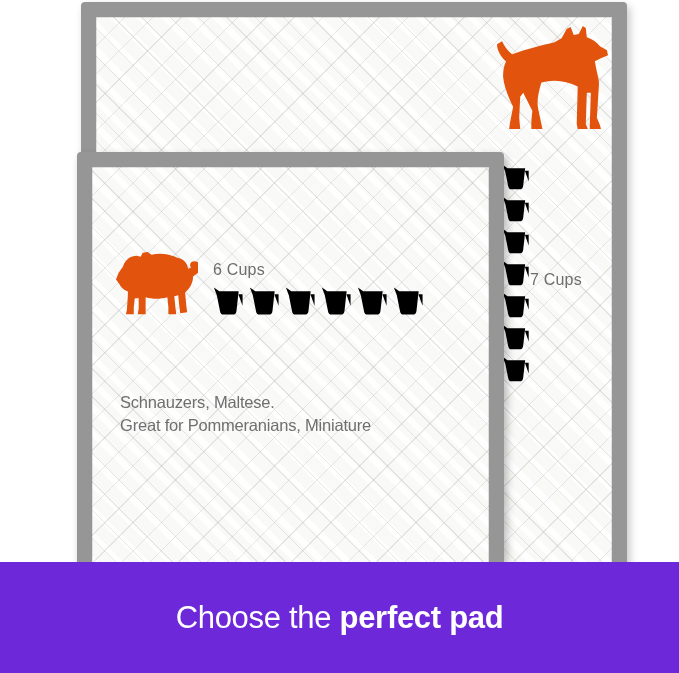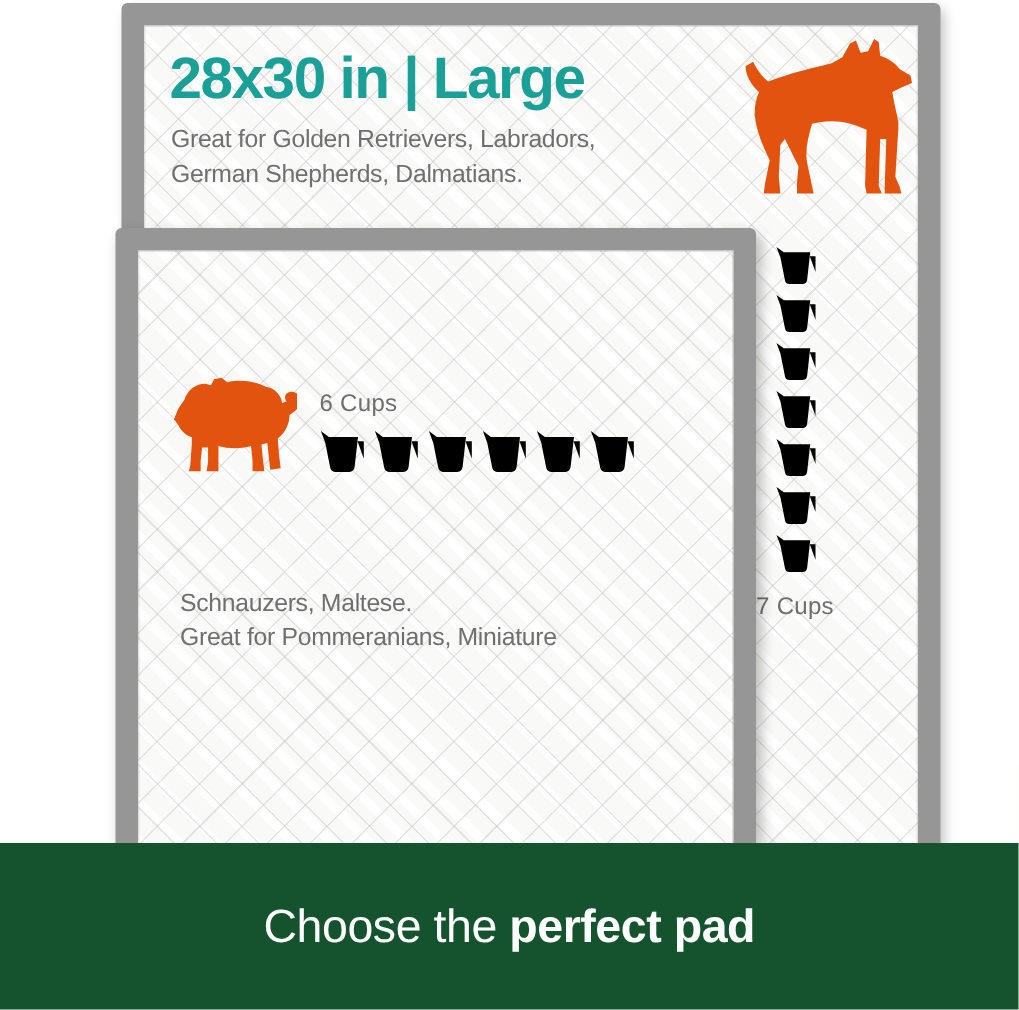--- a/index.html
+++ b/index.html
@@ -52,30 +52,30 @@
   .pug{left:23px;top:83px;width:83px;height:67px;}
 
   
   .cup{display:block;}
   .cups-row-group{position:absolute;left:119px;top:94px;}
   .cups-row-group .cups-label{display:block;margin:0 0 7px 2px;}
   .cups-row{display:flex;gap:3px;}
   .cups-row .cup{width:33px;height:30px;}
   .cups-column-group{
     position:absolute;left:404px;top:146px;width:60px;
-    display:flex;flex-direction:column;align-items:center;
+    display:flex;flex-direction:row;align-items:center;
   }
   .cups-column{display:flex;flex-direction:column;gap:4px;}
   .cups-column .cup{width:30px;height:28px;}
   .cups-column-group .cups-label{margin-top:13px;}
 
   
   .banner{
     position:absolute;left:0;top:562px;width:679px;height:111px;
-    background:#14532d;
+    background:#6d28d9;
     display:flex;align-items:center;justify-content:center;
   }
   .banner-text{
     color:#ffffff;font-size:31px;letter-spacing:-0.3px;white-space:nowrap;
   }
   .banner-text .bold{font-weight:800;}
   .sr-defs{position:absolute;width:0;height:0;overflow:hidden;}
 </style>
 </head>
 <body>
@@ -86,25 +86,20 @@
       <path d="M3,1 L8.5,5 L28.5,5 L26.2,25.5 Q25.7,29 22.5,29 L12.8,29 Q9.8,29 9.3,25.5 L6,9 Z"></path>
       <path d="M28.2,8 L32.5,8 L32.5,20"></path>
       <path d="M12.3,9.5 L12.3,23 M12.3,10 L17,10 M12.3,16.5 L16.5,16.5 M12.3,22.5 L17,22.5"></path>
     </g>
   </defs>
 </svg>
 
 <div class="stage">
 
   <div class="pad pad-large">
-    <div class="size-title">28x30 in | Large</div>
-    <div class="pad-desc">
-      <div>Great for Golden Retrievers, Labradors,</div>
-      <div>German Shepherds, Dalmatians.</div>
-    </div>
 
     <div class="dog boxer">
       <svg viewBox="0 0 112 107">
         <path d="M10,37 C5,33 1,26 1,20 L6,17 C9,23 12,27 16,30 C32,24 46,21 58,18
                  L65,14 L70,5 74,3 77,11 L82,10 L86,2 89,4 90,13
                  C96,15 100,18 103,22 L110,26 111,31 L104,34 L98,37
                  C99,44 101,51 102,57 L102,61 L100,93 103,100 104,104 L93,104
                  L93,99 94,68 L90,68 L89,99 91,104 L81,104 L80,99 81,62
                  C71,57 60,55 50,57 L45,58 C42,68 40,77 42,85 L46,104 L35,104
                  L35,97 36,86 C32,78 29,72 27,68 L24,72 L23,93 24,104 L13,104

